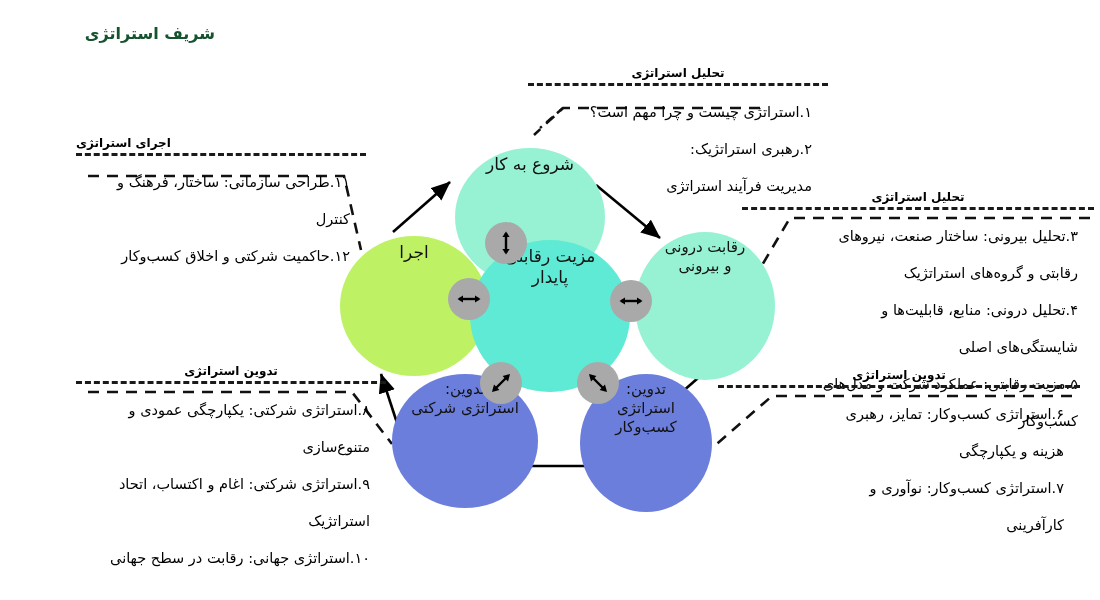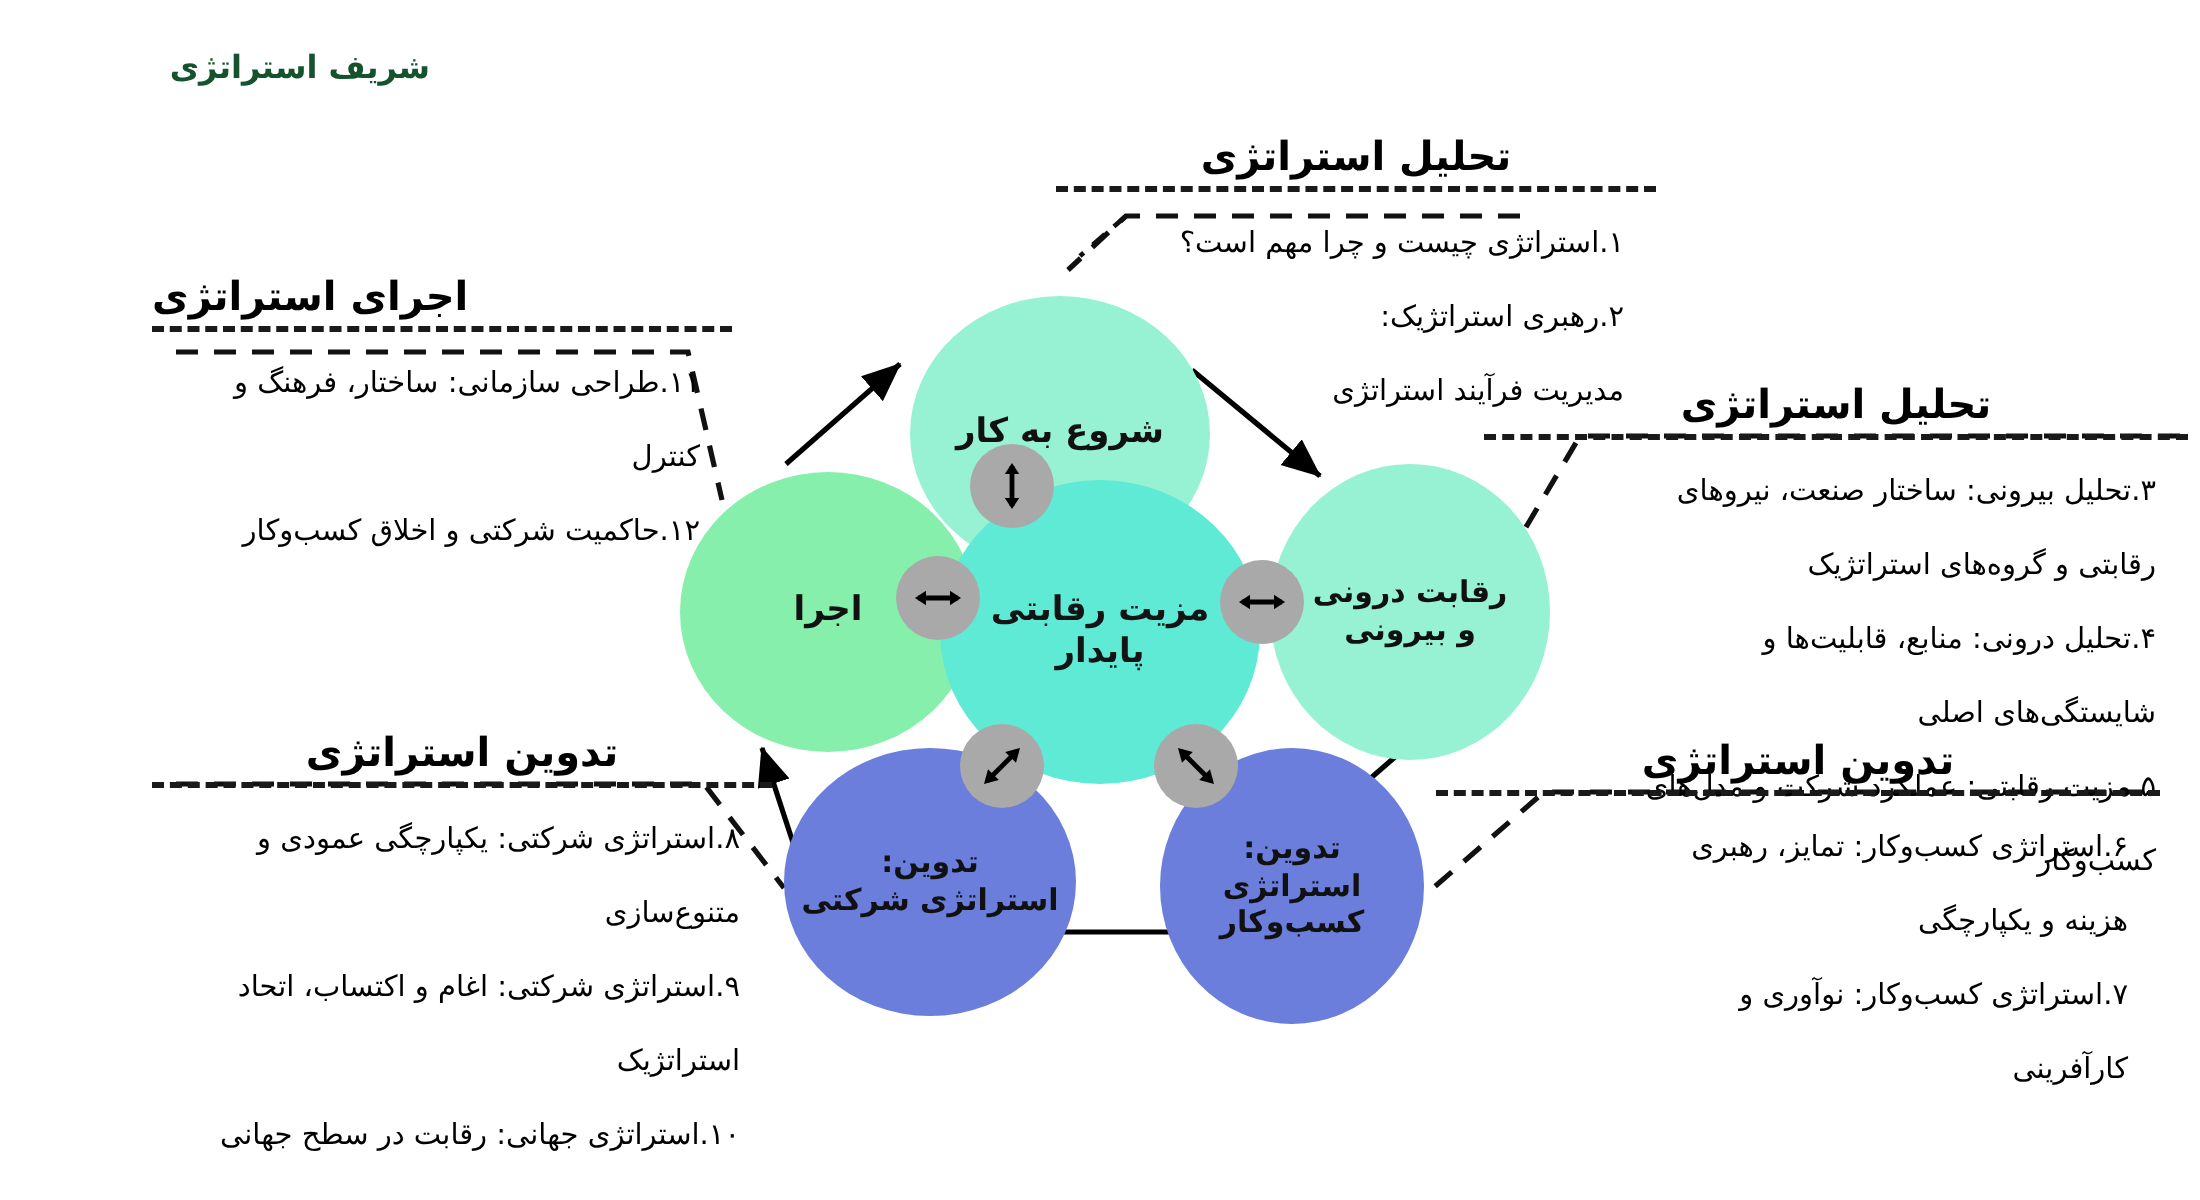--- a/index.html
+++ b/index.html
@@ -45,25 +45,25 @@
     width: 1100px;
     height: 600px;
     pointer-events: none;
   }
 
   
   .node {
     position: absolute;
     border-radius: 50%;
     display: flex;
-    align-items: center;
+    align-items: flex-start;
     justify-content: center;
     text-align: center;
     direction: rtl;
-    font-weight: bold;
+    font-weight: normal;
     line-height: 1.25;
     color: #111111;
     box-sizing: border-box;
     padding: 6px;
   }
   .node span { display: block; }
 
   .node-center {
     width: 160px; height: 152px;
     left: 470px; top: 240px;
@@ -82,21 +82,21 @@
   .node-analysis {
     width: 140px; height: 148px;
     left: 635px; top: 232px;
     background: #96F2D3;
     font-size: 15px;
     z-index: 2;
   }
   .node-execute {
     width: 148px; height: 140px;
     left: 340px; top: 236px;
-    background: #86efac;
+    background: #bef264;
     font-size: 17px;
     z-index: 2;
   }
   .node-corporate {
     width: 146px; height: 134px;
     left: 392px; top: 374px;
     background: #6B7EDB;
     font-size: 15px;
     z-index: 2;
   }
@@ -127,21 +127,21 @@
   .hub-br     { width: 42px; height: 42px; left: 577px; top: 362px; }
 
   
   .ann {
     position: absolute;
     direction: rtl;
     text-align: right;
     color: #000000;
   }
   .ann .ann-title {
-    font-size: 20px;
+    font-size: 12px;
     font-weight: bold;
     margin: 0 0 2px 0;
     white-space: nowrap;
   }
   .ann .ann-rule {
     border: 0;
     border-top: 3px dashed #1a1a1a;
     margin: 3px 0 4px 0;
     height: 0;
   }

